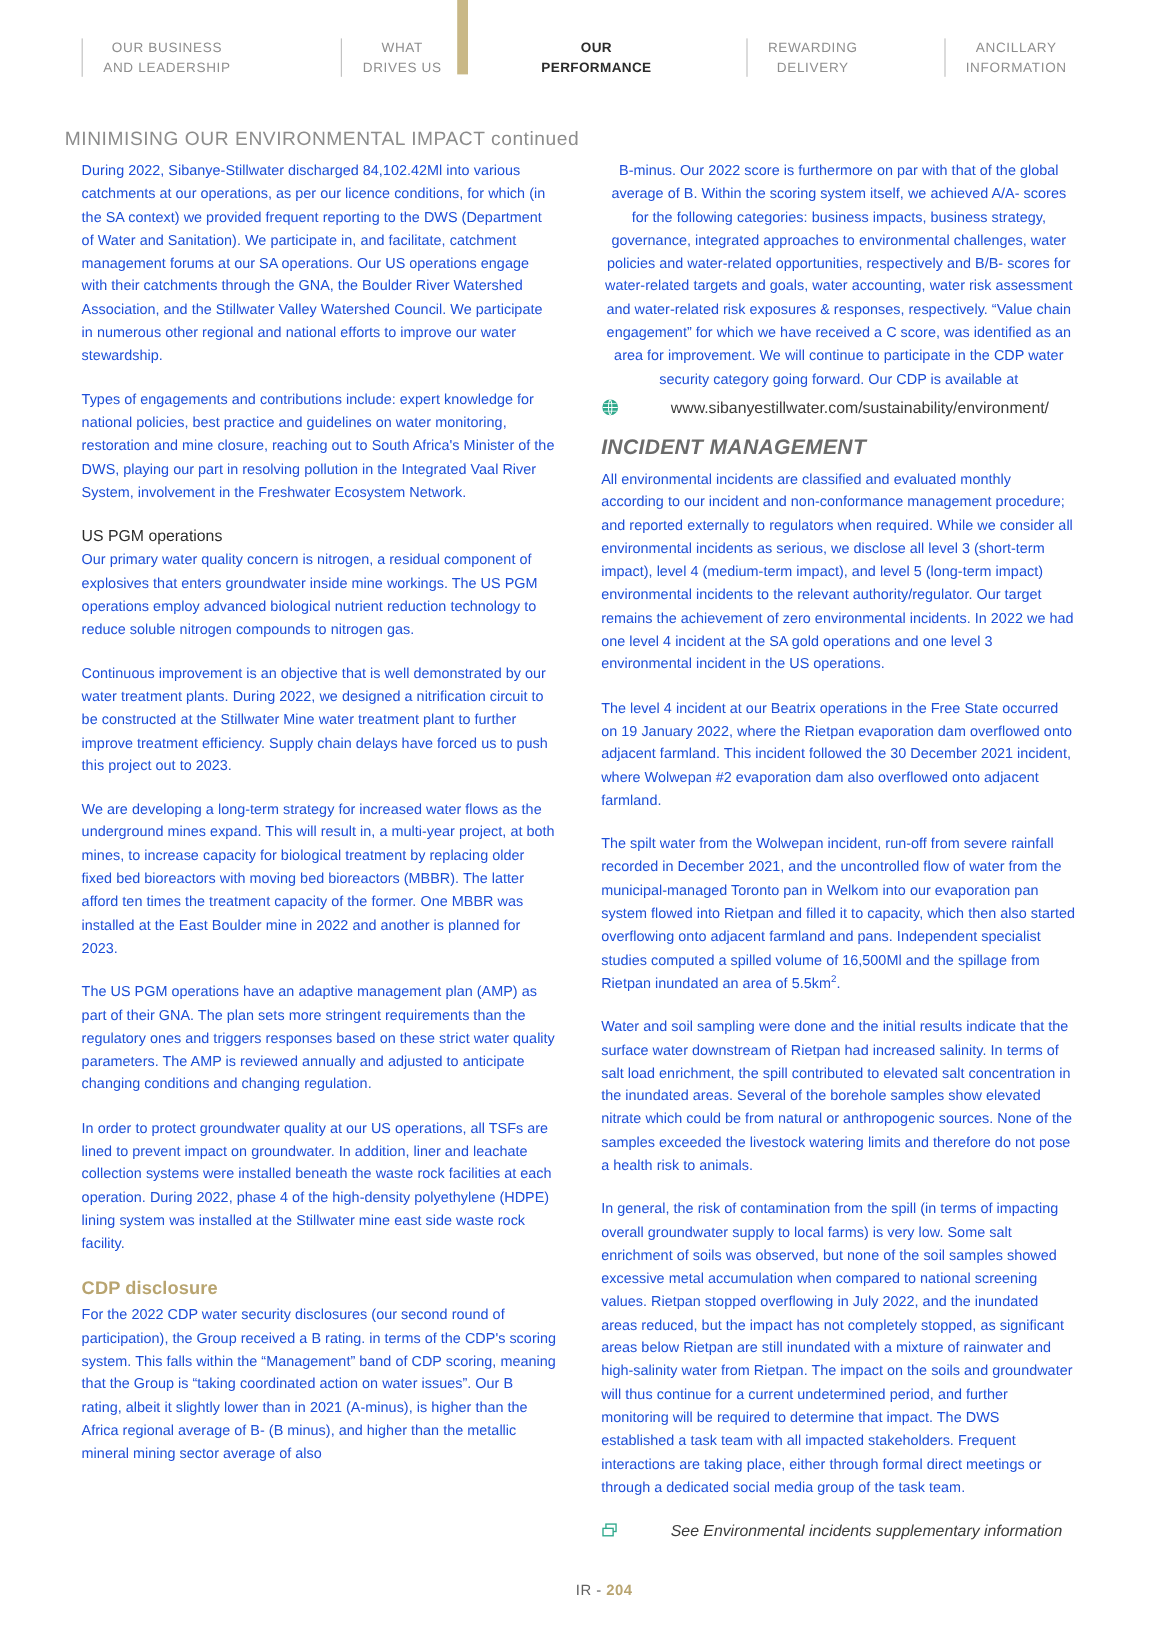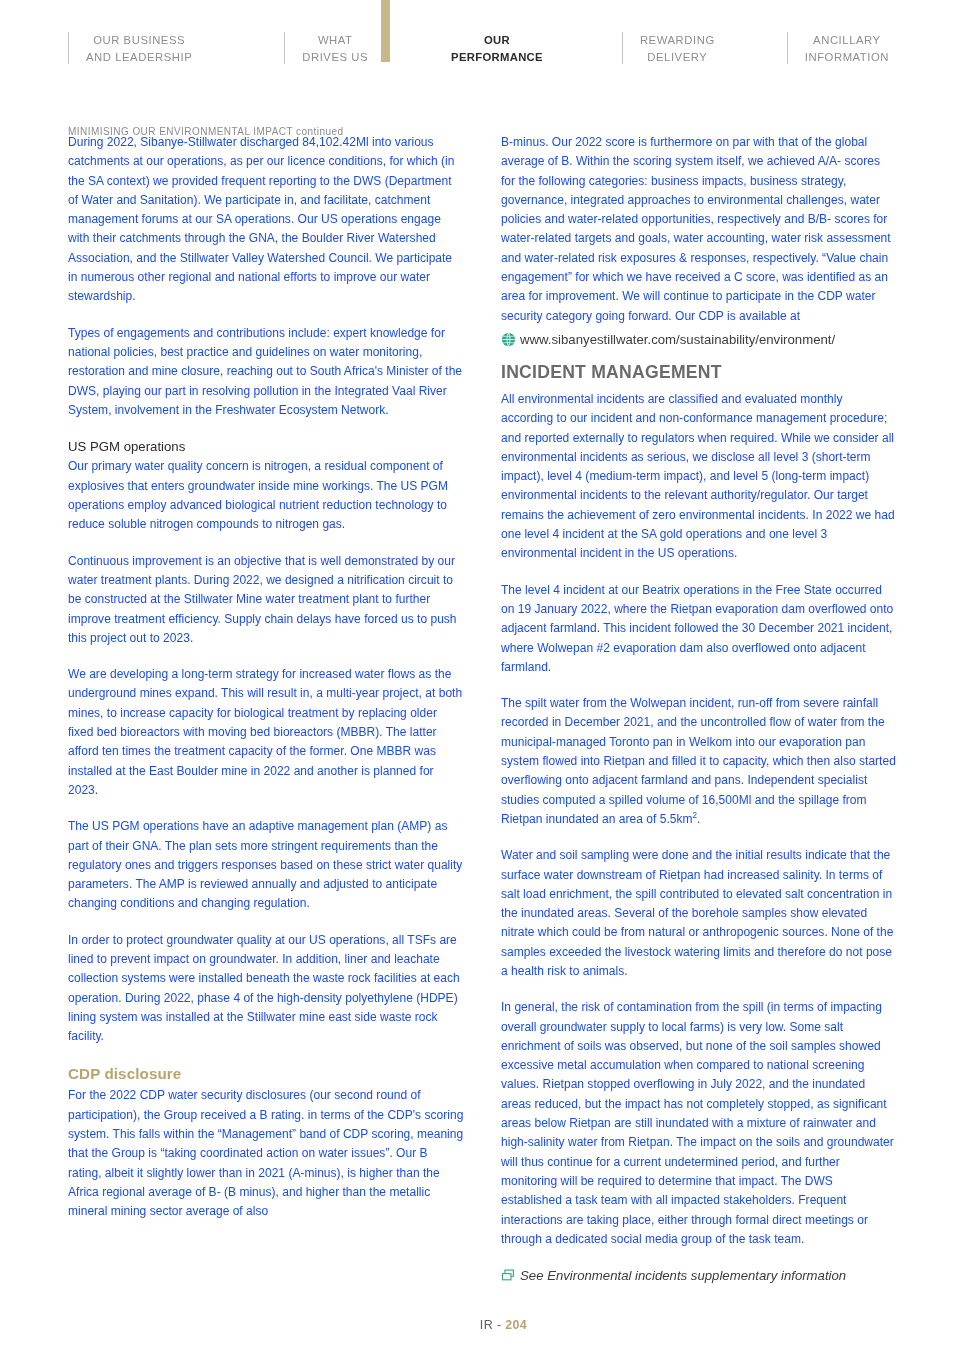--- a/index.html
+++ b/index.html
@@ -66,26 +66,25 @@
     letter-spacing: 0.3px;
   }
   .nav-gap-1 { width: 92px; }
   .nav-gap-2 { width: 66px; }
   .nav-gap-3 { width: 79px; }
   .nav-gap-4 { width: 72px; }
 
   
   .running-head {
     position: absolute;
-    left: 68px;
+    left: 54px;
     top: 108px;
-    font-size: 10px;
+    font-size: 16px;
     letter-spacing: 0.45px;
     color: #8c8c8c;
-    margin-top: 18px;
   }
 
   
   .columns {
     position: absolute;
     top: 133px;
     left: 68px;
     width: 830px;
     display: flex;
     gap: 37px;
@@ -93,21 +92,21 @@
   .col {
     width: 396px;
   }
   p.body {
     margin: 0 0 17px 0;
     font-size: 12px;
     line-height: 19.3px;
     color: #1d4ed8;
     letter-spacing: 0.02px;
   }
-  p.body.tight { margin-bottom: 4px; }
+  p.body.tight { margin-bottom: 4px; text-align: center; }
 
   h3.sub {
     margin: 0 0 1px 0;
     font-size: 13.2px;
     line-height: 19.3px;
     font-weight: 400;
     color: #2b2b2b;
   }
   h3.cdp {
     margin: 4px 0 2px 0;
@@ -117,30 +116,32 @@
     color: #b8a470;
     letter-spacing: 0.1px;
   }
   h2.section {
     margin: 12px 0 6px 0;
     font-size: 17.6px;
     line-height: 23px;
     font-weight: 700;
     color: #6b6b6b;
     letter-spacing: 0.25px;
+    font-style: italic;
   }
 
   
   .link-line {
     display: flex;
     align-items: flex-start;
     font-size: 13.2px;
     line-height: 19px;
     color: #3c3c3c;
     margin-top: 1px;
+    gap: 39px;
   }
   .link-line .ico {
     flex: 0 0 auto;
     width: 15px;
     height: 15px;
     margin-right: 4px;
     margin-top: 2px;
   }
   .link-url { color: #3c3c3c; }
   .link-italic { font-style: italic; }

